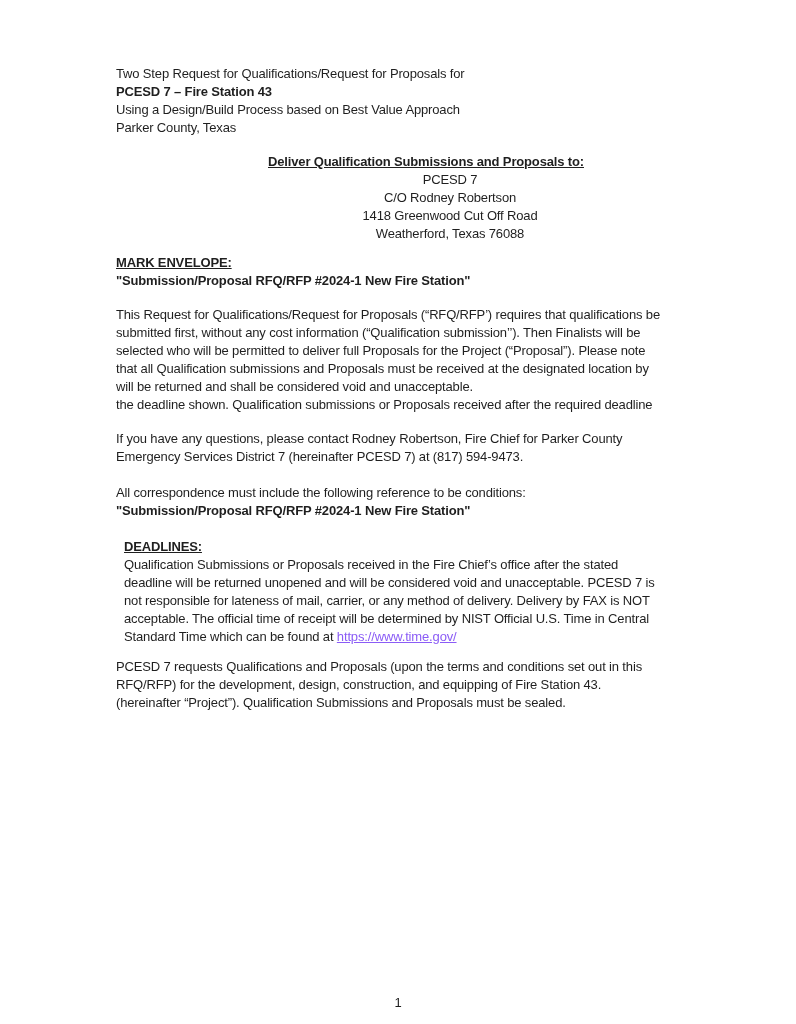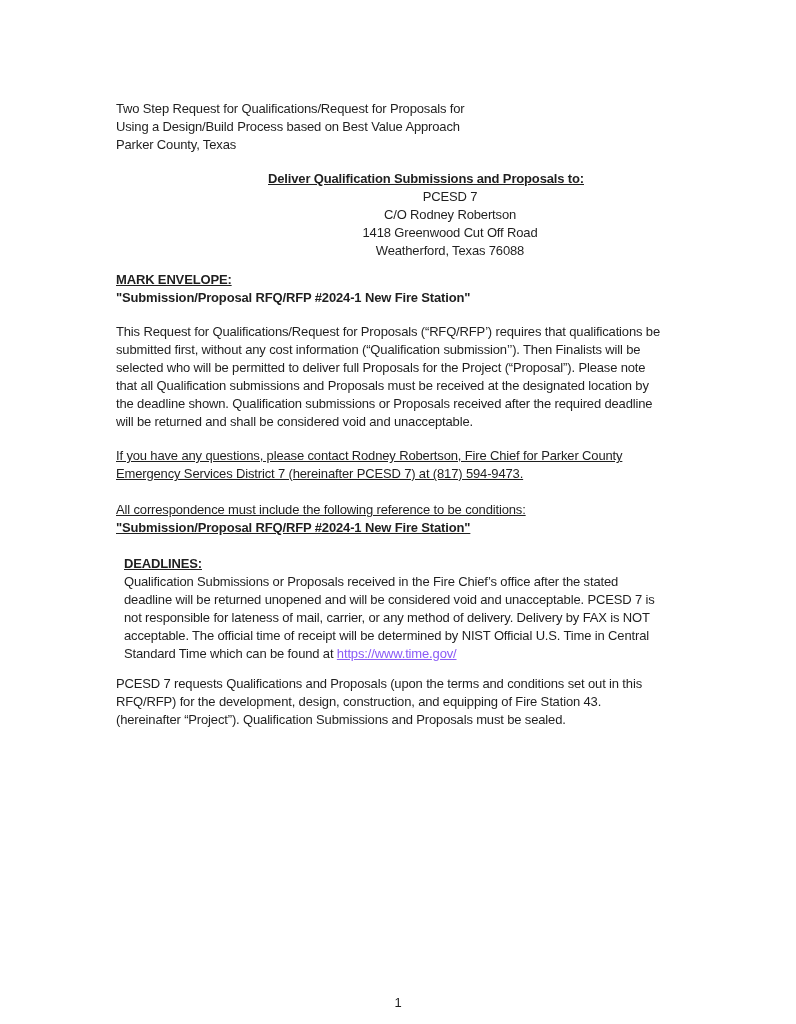--- a/index.html
+++ b/index.html
@@ -12,25 +12,25 @@
     width: 796px;
     height: 1024px;
     background: #ffffff;
     font-family: "Liberation Sans", "DejaVu Sans", sans-serif;
     font-size: 13px;
     line-height: 18px;
     color: #1f1f1f;
     letter-spacing: -0.15px;
     overflow: hidden;
     box-sizing: border-box;
-    padding: 100px 60px 0 116px;
+    padding: 65px 60px 0 116px;
   }
   .block { margin: 0 0 16px 0; }
   .block-tight { margin: 0 0 11px 0; text-align: center; }
-  .block-wide { margin: 4px 0 18px 0; text-decoration: underline; }
+  .block-wide { margin: 4px 0 18px 0; }
   .block-deadlines { margin: 0 0 12px 8px; }
   .line { white-space: nowrap; }
   .bold { font-weight: bold; }
   .heading {
     font-weight: bold;
     text-decoration: underline;
     white-space: nowrap;
   }
   .indent { padding-left: 48px; }
   a.doc-link {
@@ -47,20 +47,21 @@
     letter-spacing: 0;
   }
 </style>
 </head>
 <body>
 
 <div class="page">
 
   <div class="block">
     <div class="line">Two Step Request for Qualifications/Request for Proposals for</div>
+    <div class="line bold">PCESD 7 – Fire Station 43</div>
     <div class="line">Using a Design/Build Process based on Best Value Approach</div>
     <div class="line">Parker County, Texas</div>
   </div>
 
   <div class="block-tight">
     <div class="heading">Deliver Qualification Submissions and Proposals to:</div>
     <div class="line indent">PCESD 7</div>
     <div class="line indent">C/O Rodney Robertson</div>
     <div class="line indent">1418 Greenwood Cut Off Road</div>
     <div class="line indent">Weatherford, Texas 76088</div>
@@ -69,22 +70,22 @@
   <div class="block" style="">
     <div class="heading">MARK ENVELOPE:</div>
     <div class="line bold">"Submission/Proposal RFQ/RFP #2024-1 New Fire Station"</div>
   </div>
 
   <div class="block">
     <div class="line">This Request for Qualifications/Request for Proposals (“RFQ/RFP’) requires that qualifications be</div>
     <div class="line">submitted first, without any cost information (“Qualification submission’’). Then Finalists will be</div>
     <div class="line">selected who will be permitted to deliver full Proposals for the Project (“Proposal”). Please note</div>
     <div class="line">that all Qualification submissions and Proposals must be received at the designated location by</div>
+    <div class="line">will be returned and shall be considered void and unacceptable.</div>
     <div class="line">the deadline shown. Qualification submissions or Proposals received after the required deadline</div>
-    <div class="line">will be returned and shall be considered void and unacceptable.</div>
   </div>
 
   <div class="block-wide">
     <div class="line">If you have any questions, please contact Rodney Robertson, Fire Chief for Parker County</div>
     <div class="line">Emergency Services District 7 (hereinafter PCESD 7) at (817) 594-9473.</div>
   </div>
 
   <div class="block-wide">
     <div class="line">All correspondence must include the following reference to be conditions:</div>
     <div class="line bold">"Submission/Proposal RFQ/RFP #2024-1 New Fire Station"</div>

